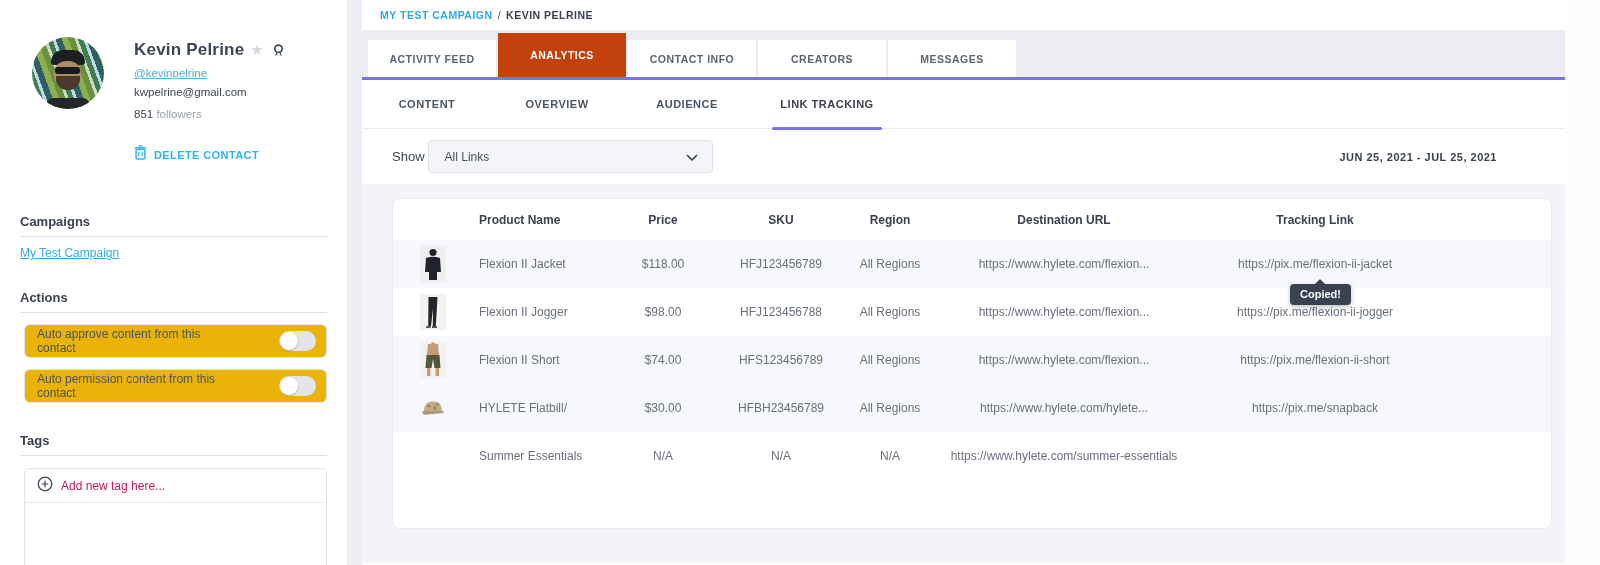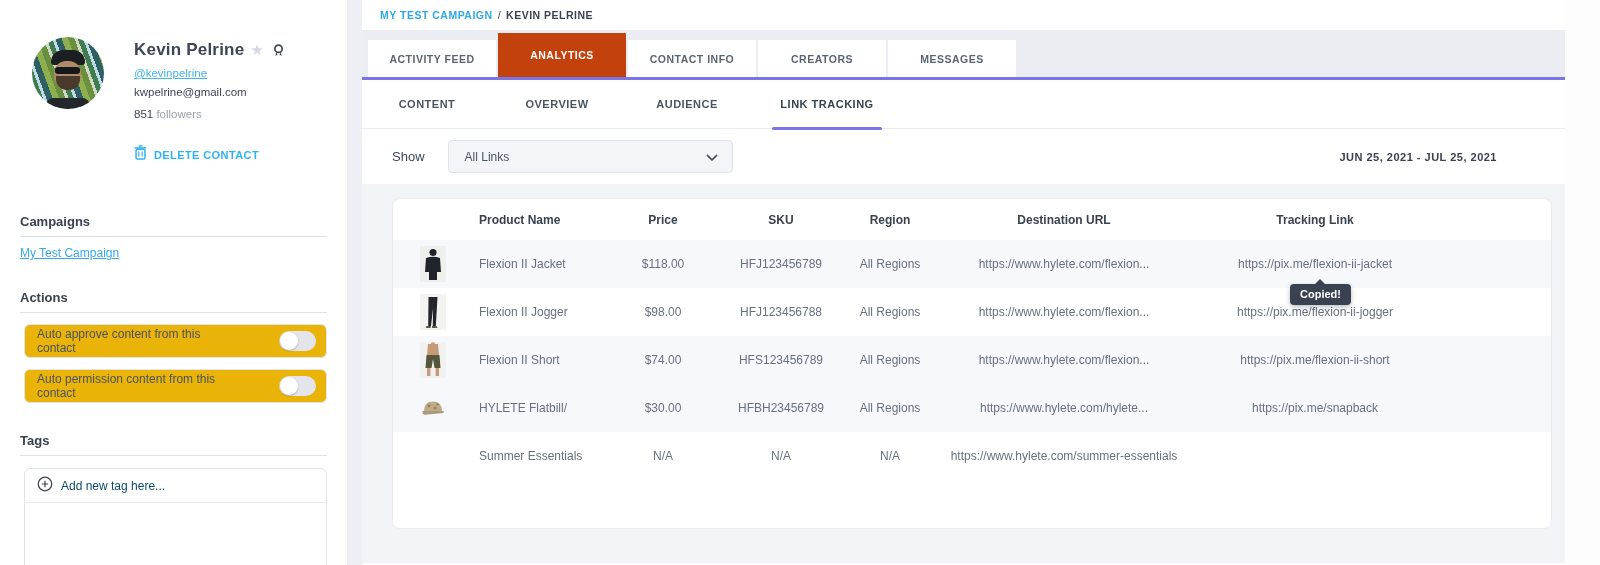--- a/index.html
+++ b/index.html
@@ -43,21 +43,21 @@
   .campaign-link { display:inline-block; margin-top:9px; font-size:12px; color:#38a9e9; text-decoration:underline; cursor:pointer; }
   .actions { margin-top:29px; }
   .toggle-card { margin:11px 0 0 4px; width:303px; height:34px; border:1px solid #e0e3e9; border-radius:6px;
     display:flex; align-items:center; justify-content:space-between; padding:0 10px 0 12px; background:#eab308; cursor:pointer;gap:39px; }
   .toggle-card .tlabel { font-size:12px; color:#4a5462; }
   .toggle { width:37px; height:20px; border-radius:10px; background:#e3e5ea; position:relative; flex:none; }
   .toggle .knob { position:absolute; top:1px; left:1px; width:18px; height:18px; border-radius:50%; background:#fff; box-shadow:0 1px 2px rgba(0,0,0,.25); }
   .tags { margin-top:30px; }
   .tags-card { margin:12px 0 0 4px; width:303px; border:1px solid #e0e3e9; border-radius:6px; overflow:hidden; background:#fff; }
   .add-tag-row { height:34px; display:flex; align-items:center; gap:8px; padding:0 12px; border-bottom:1px solid #e7e9ee; cursor:text; }
-  .add-tag-row .plabel { font-size:12px; color:#0c4a6e; }
+  .add-tag-row .plabel { font-size:12px; color:#be185d; }
   .tags-empty { height:62px; }
   .manage-row { height:28px; background:#f4f5f8; display:flex; align-items:center; justify-content:center; cursor:pointer; }
   .manage-row .mlabel { font-size:11px; font-weight:bold; letter-spacing:.4px; color:#2e9ff0; }
 
   
   .main { position:absolute; left:362px; top:0; width:1203px; height:565px; }
   .breadcrumb-bar { height:30px; background:#fff; display:flex; align-items:center; padding-left:18px; gap:5px;
     font-size:10.5px; font-weight:bold; letter-spacing:.5px; }
   .crumb-campaign { color:#2ea7e9; cursor:pointer; }
   .crumb-sep { color:#3d4654; font-weight:normal; }
@@ -71,21 +71,21 @@
 
   .subtab-row { height:49px; background:#fff; border-bottom:1px solid #e9ebf1; display:flex; }
   .subtab { width:130px; display:flex; align-items:center; justify-content:center; position:relative;
     font-size:11px; font-weight:bold; letter-spacing:.5px; color:#4a5562; cursor:pointer; }
   .subtab.active { width:150px; color:#3a424f; }
   .subtab.active::after { content:""; position:absolute; left:50%; bottom:-2px; transform:translateX(-50%);
     width:110px; height:3px; border-radius:2px; background:#7b74e8; }
 
   .filter-row { height:55px; background:#fff; display:flex; align-items:center; padding:0 68px 0 30px; }
   .show-label { font-size:13px; color:#3d4654; }
-  .links-dropdown { margin-left:23px; width:285px; height:33px; background:#f3f5f8; border:1px solid #dfe3e9; border-radius:4px;
+  .links-dropdown { margin-left:3px; width:285px; height:33px; background:#f3f5f8; border:1px solid #dfe3e9; border-radius:4px;
     display:flex; align-items:center; justify-content:space-between; padding:0 14px 0 16px; cursor:pointer; }
   .links-dropdown .dval { font-size:12px; color:#4a5562; }
   .date-range { margin-left:auto; font-size:11px; font-weight:bold; letter-spacing:.5px; color:#3a424f; }
 
   .content-region { height:379px; background:#f3f4f8; padding:14px 0 0 30px; }
   .table-card { position:relative; width:1160px; height:331px; background:#fff; border:1px solid #e9ebf0; border-radius:8px; overflow:visible; }
   table.links { width:1158px; border-collapse:collapse; table-layout:fixed; }
   table.links col.c-img{width:80px} table.links col.c-name{width:140px} table.links col.c-price{width:100px}
   table.links col.c-sku{width:136px} table.links col.c-region{width:82px} table.links col.c-dest{width:266px}
   table.links col.c-track{width:236px} table.links col.c-fill{width:118px}

